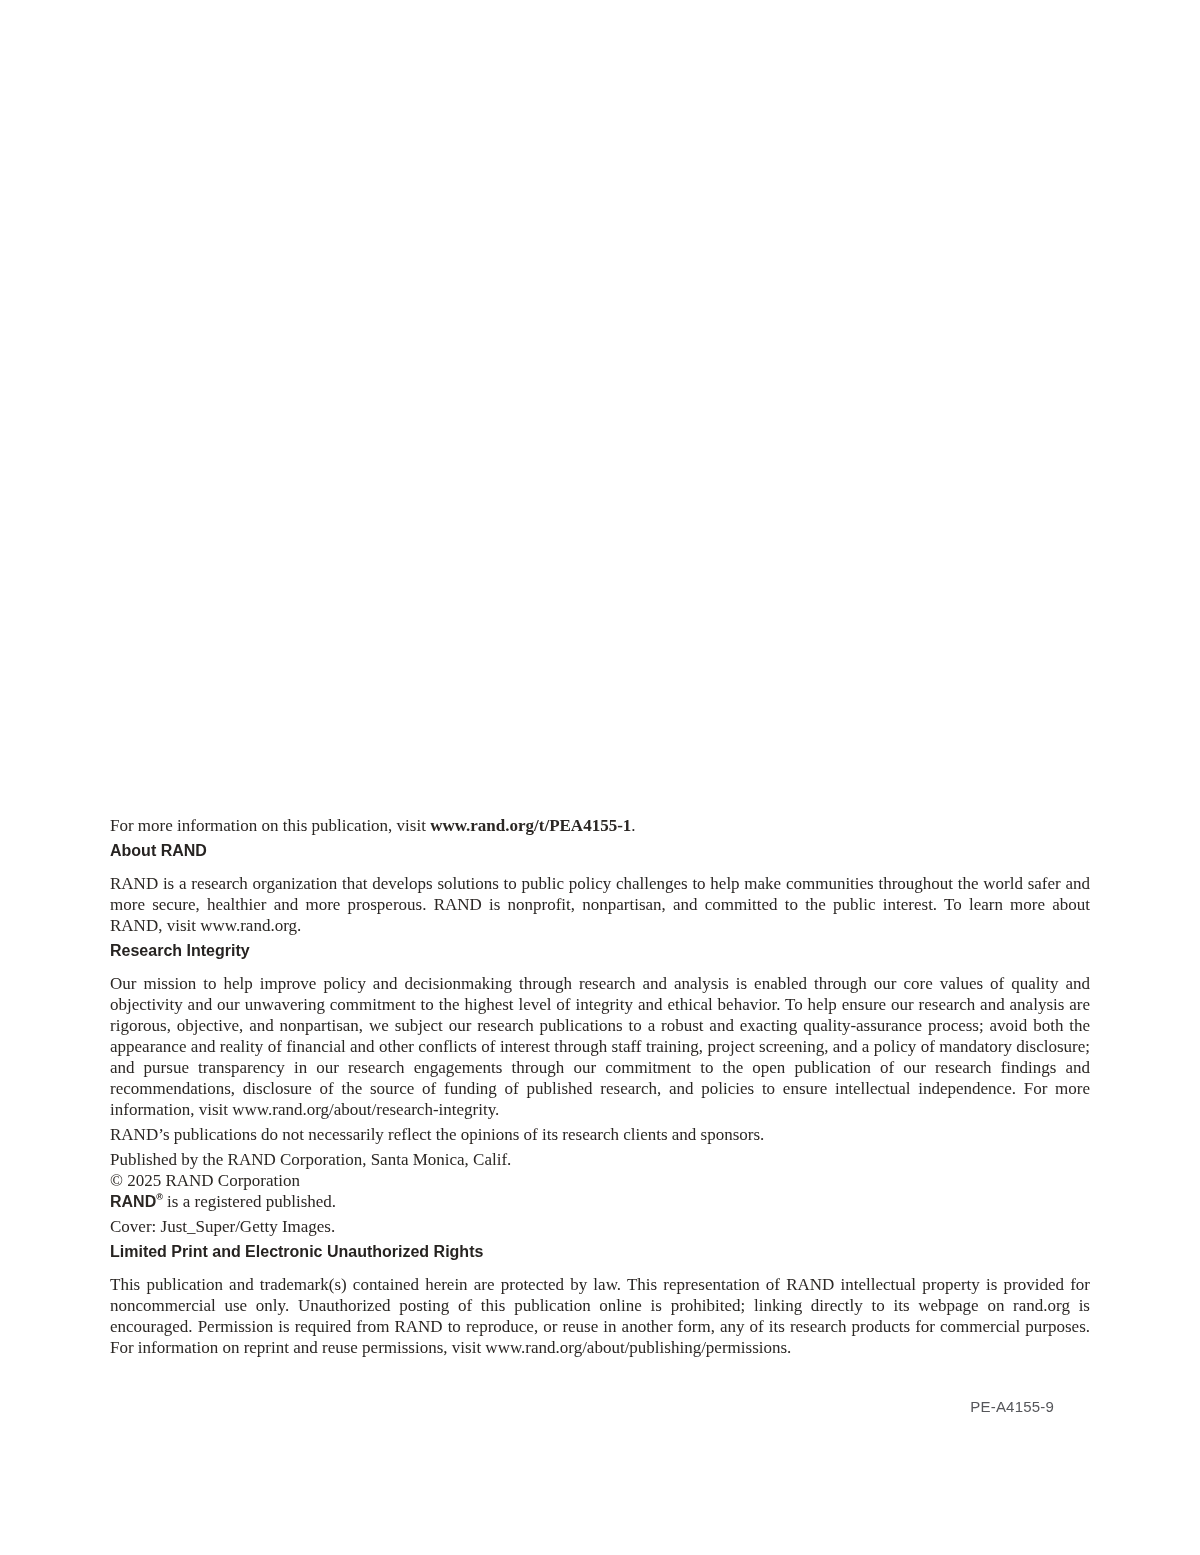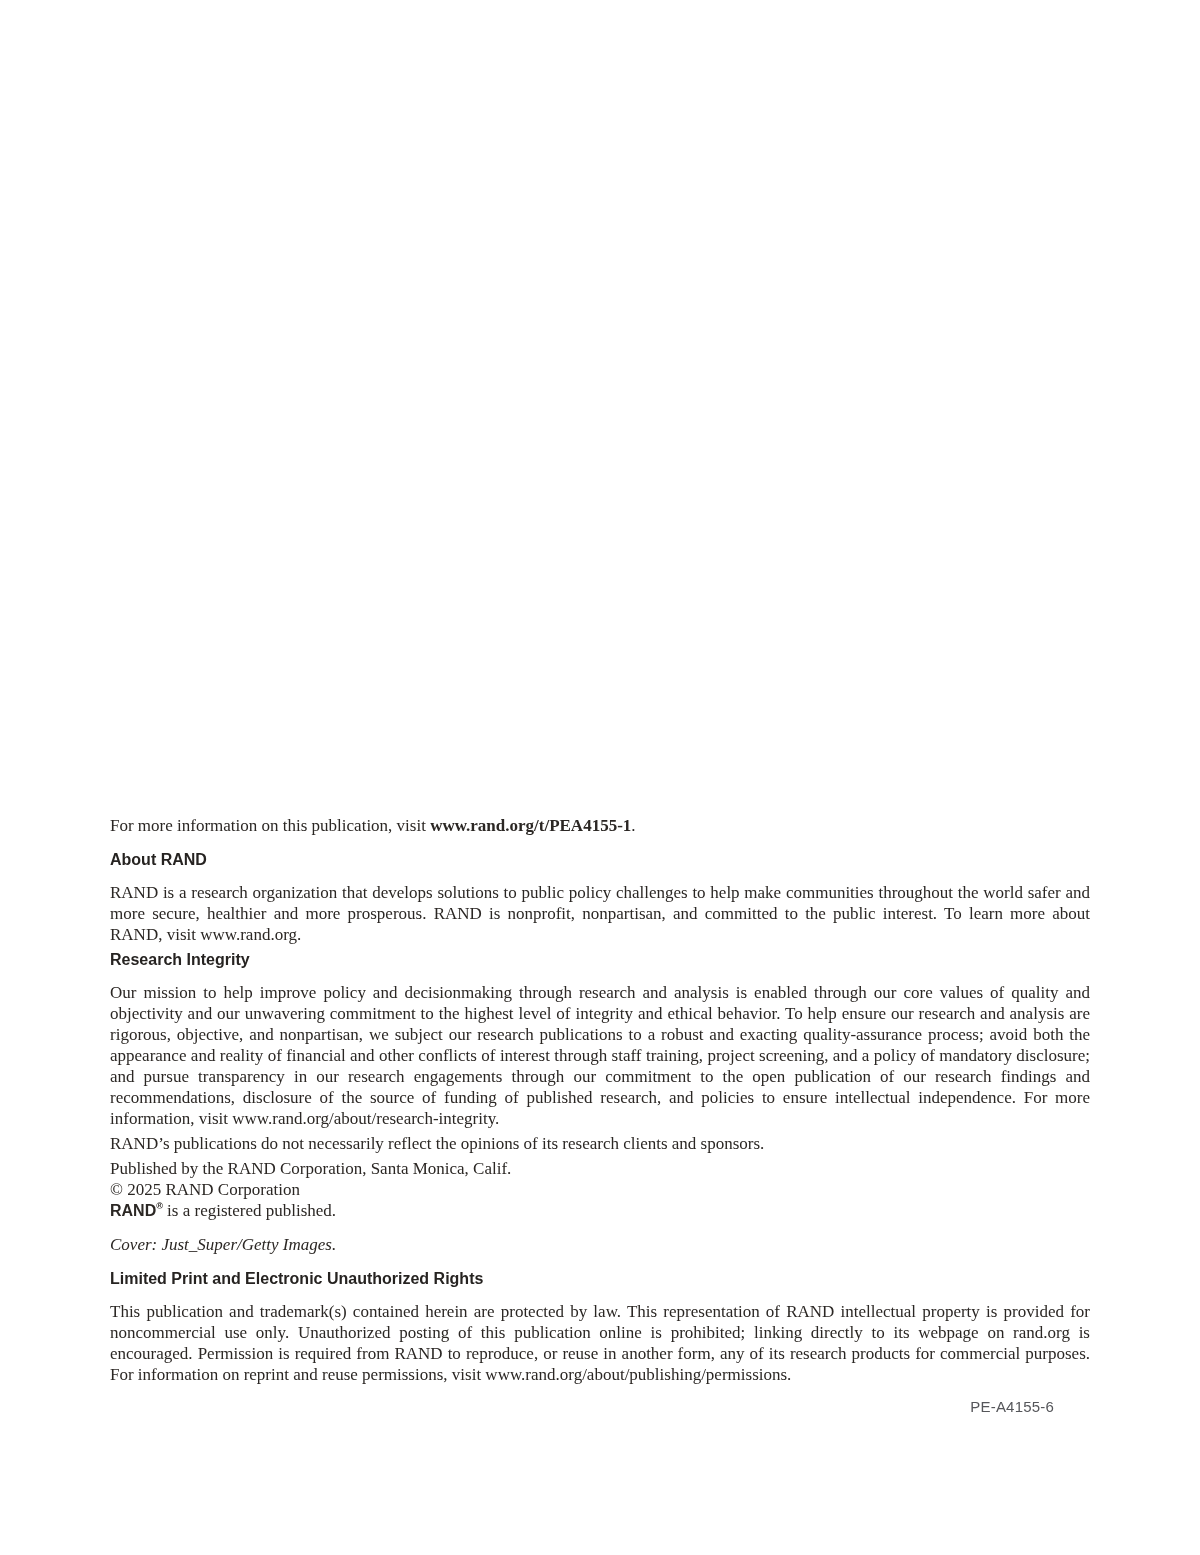--- a/index.html
+++ b/index.html
@@ -36,23 +36,23 @@
   .heading {
     font-family: "Liberation Sans", sans-serif;
     font-weight: 700;
     font-size: 16px;
     line-height: 21px;
     color: #262321;
     margin: 0;
   }
   .mt-sm { margin-top: 12px; }
   .mt-md { margin-top: 4px; }
-  .mt-lg { margin-top: 13px; }
+  .mt-lg { margin-top: 4px; }
   .bold { font-weight: 700; }
-  .italic { font-style: italic; }
+  .italic { }
   .brand {
     font-family: "Liberation Sans", sans-serif;
     font-weight: 700;
     font-size: 16px;
   }
   .reg {
     font-family: "Liberation Sans", sans-serif;
     font-weight: 700;
     font-size: 9px;
     vertical-align: super;
@@ -90,14 +90,14 @@
       <p class="line"><span class="brand">RAND</span><span class="reg">®</span><span> is a registered published.</span></p>
     </div>
 
     <p class="line italic mt-lg">Cover: Just_Super/Getty Images.</p>
 
     <h2 class="heading mt-lg">Limited Print and Electronic Unauthorized Rights</h2>
     <p class="para mt-sm">This publication and trademark(s) contained herein are protected by law. This representation of RAND intellectual property is provided for noncommercial use only. Unauthorized posting of this publication online is prohibited; linking directly to its webpage on rand.org is encouraged. Permission is required from RAND to reproduce, or reuse in another form, any of its research products for commercial purposes. For information on reprint and reuse permissions, visit www.rand.org/about/publishing/permissions.</p>
 
   </div>
 
-  <div class="doc-number">PE-A4155-6</div>
+  <div class="doc-number">PE-A4155-9</div>
 </div>
 
 </body></html>

